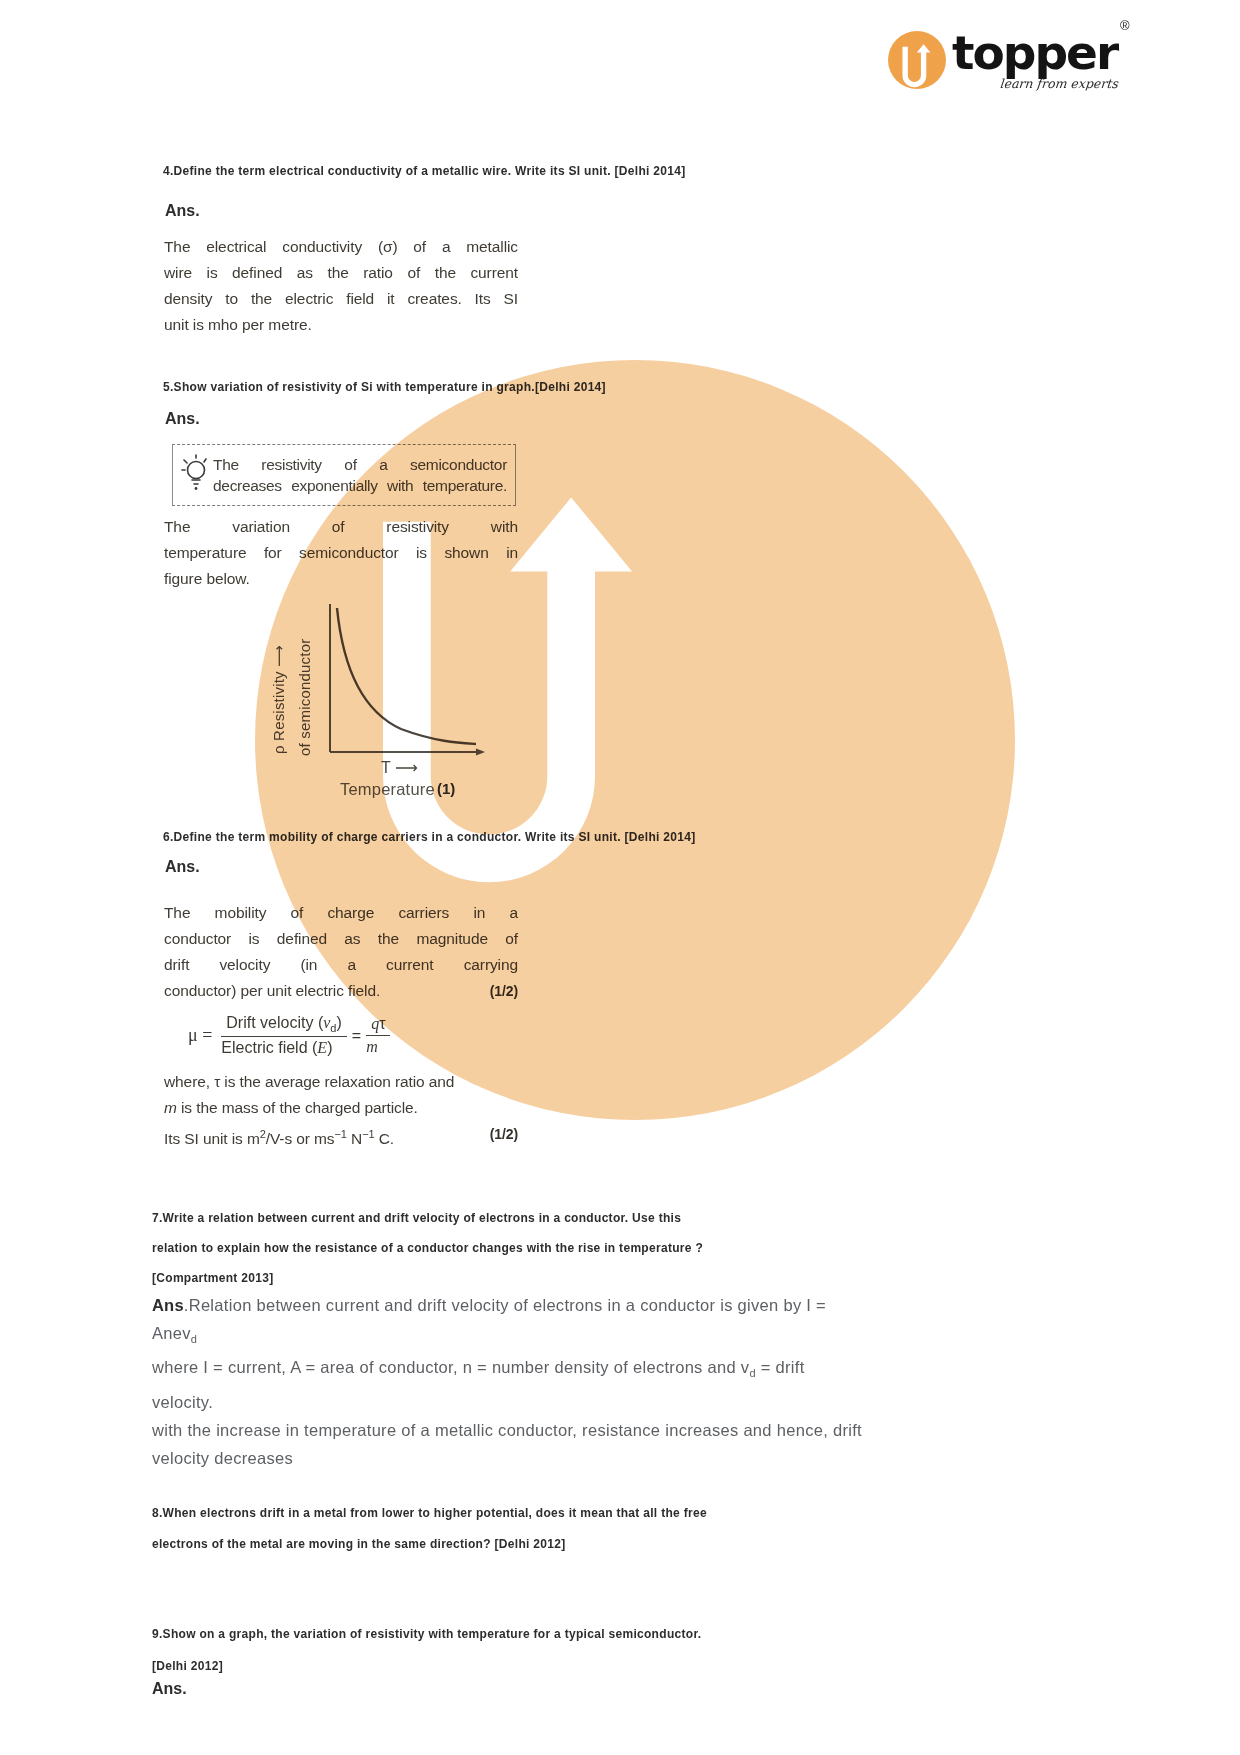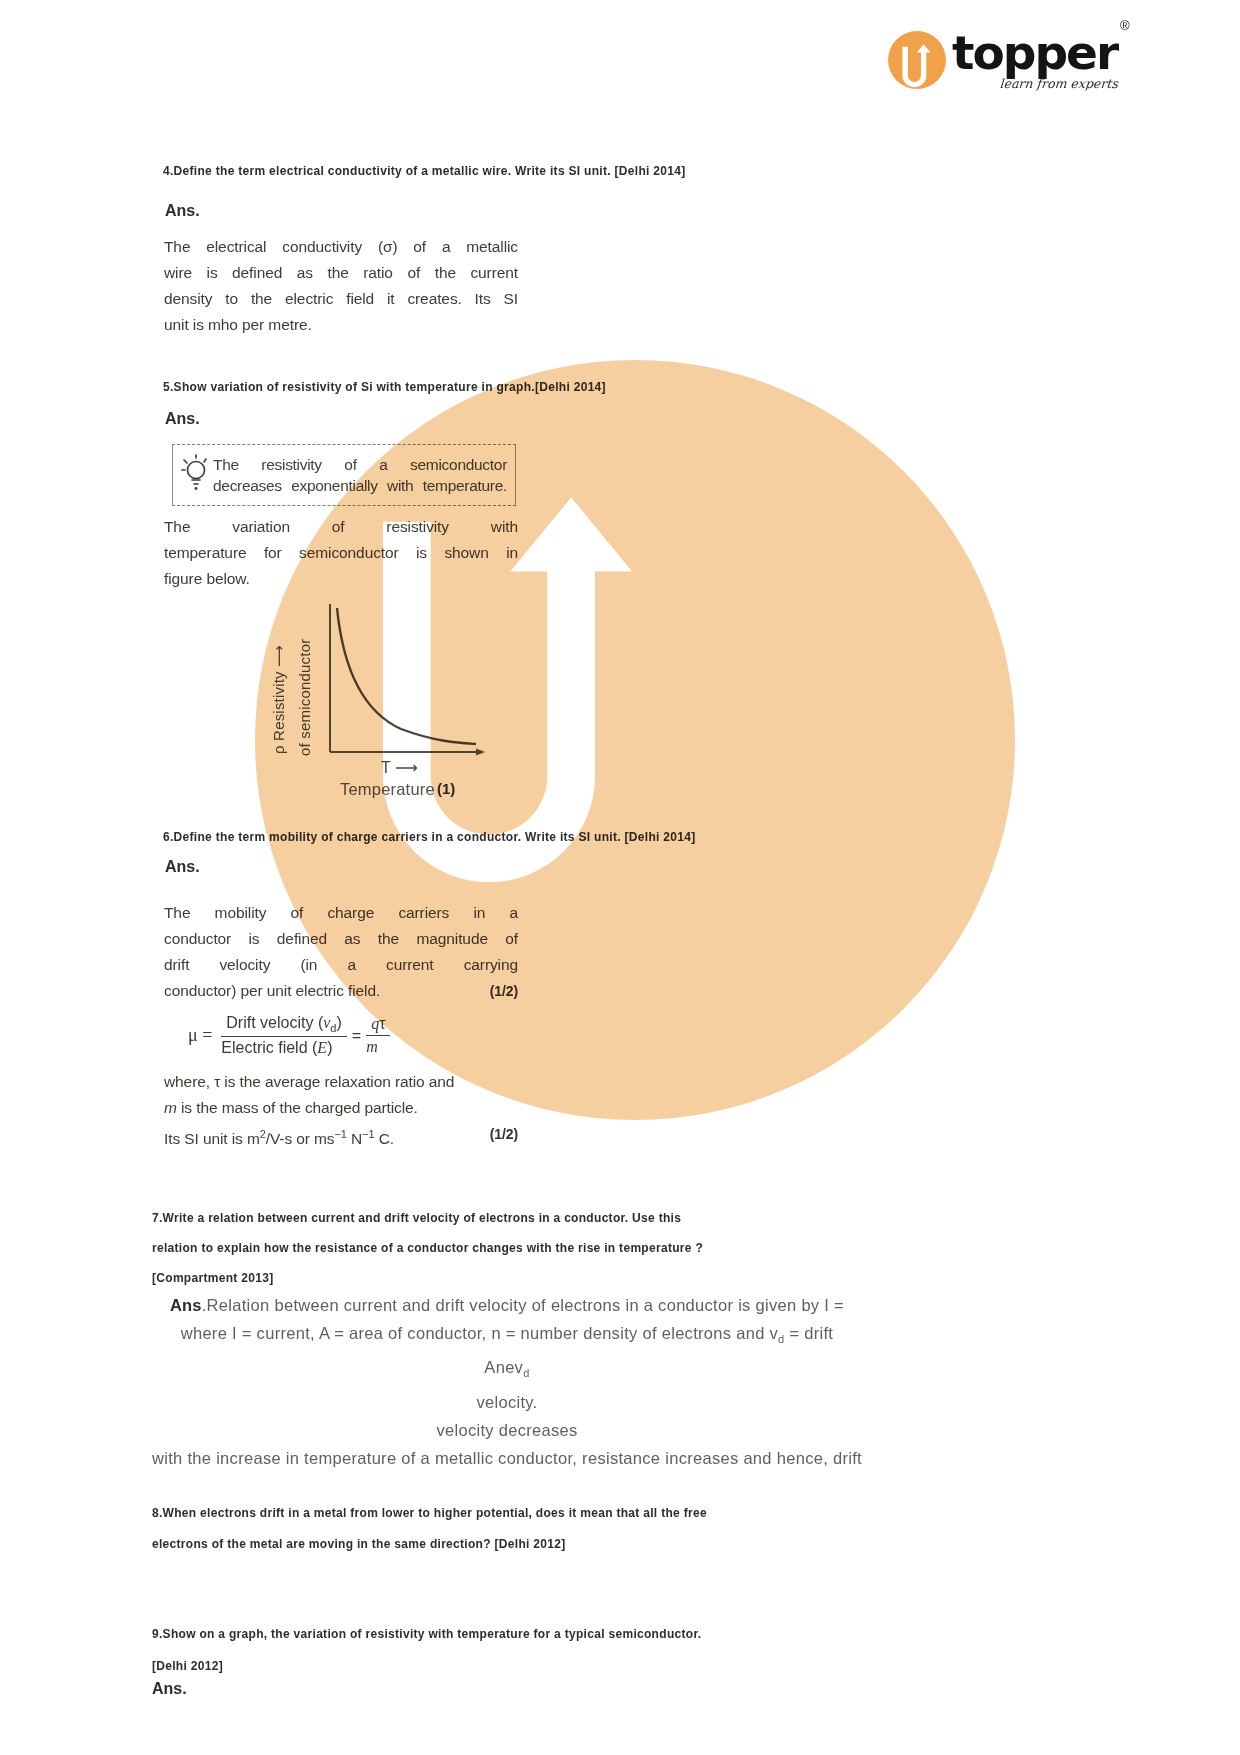--- a/index.html
+++ b/index.html
@@ -14,21 +14,21 @@
   .logo-icon{width:58px;height:58px;margin-top:4px;}
   .logo-word{font-family:"DejaVu Sans",sans-serif;font-weight:bold;font-size:47px;
     letter-spacing:-2px;color:#141414;line-height:58px;margin-left:6px;}
   .logo-reg{font-size:13px;color:#1a1a1a;vertical-align:top;position:relative;top:-6px;left:3px;}
   .logo-tagline{font-family:"DejaVu Serif",serif;font-style:italic;font-size:12.5px;
     color:#2b2b2b;text-align:right;margin-top:-6px;padding-right:8px;transform:skewX(-8deg);}
   
   .abs{position:absolute;}
   .q{font-size:12px;font-weight:bold;letter-spacing:.3px;color:#2d2d2d;white-space:nowrap;}
   .anslabel{font-size:16px;font-weight:bold;color:#2d2d2d;}
-  .grayans{font-size:16.5px;line-height:28px;color:#5c5f63;letter-spacing:.3px;white-space:nowrap;text-align:center;}
+  .grayans{font-size:16.5px;line-height:28px;color:#5c5f63;letter-spacing:.3px;white-space:nowrap;}
   .grayans b{color:#2d2d2d;font-weight:bold;letter-spacing:.2px;}
   
   .scan{width:354px;font-size:15.5px;line-height:26px;color:#403c35;letter-spacing:-.1px;}
   .scan .jline{text-align:justify;text-align-last:justify;}
   .scan .jlast{text-align:left;}
   .marks{float:right;font-weight:bold;font-size:14px;color:#35312b;}
   
   .tipbox{position:absolute;left:172px;top:444px;width:344px;height:62px;
     border-left:1px solid #8d8d8d;border-right:1px solid #8d8d8d;
     border-top:1px dashed #7c7c7c;border-bottom:1px dashed #7c7c7c;
@@ -156,25 +156,25 @@
     <div class="jlast"><span class="marks">(1/2)</span><span>Its SI unit is m<sup>2</sup>/V-s or ms<sup>−1</sup> N<sup>−1</sup> C.</span></div>
   </div>
 
   <div class="abs q" style="left:152px;top:1203px;line-height:30px;">
     <div>7.Write a relation between current and drift velocity of electrons in a conductor. Use this</div>
     <div>relation to explain how the resistance of a conductor changes with the rise in temperature ?</div>
     <div>[Compartment 2013]</div>
   </div>
   <div class="abs grayans" style="left:152px;top:1291px;">
     <div><b>Ans</b><span>.Relation between current and drift velocity of electrons in a conductor is given by I =</span></div>
+    <div>Anev<sub>d</sub></div>
     <div>where I = current, A = area of conductor, n = number density of electrons and v<sub>d</sub> = drift</div>
-    <div>Anev<sub>d</sub></div>
     <div>velocity.</div>
+    <div>with the increase in temperature of a metallic conductor, resistance increases and hence, drift</div>
     <div>velocity decreases</div>
-    <div>with the increase in temperature of a metallic conductor, resistance increases and hence, drift</div>
   </div>
 
   <div class="abs q" style="left:152px;top:1498px;line-height:31px;">
     <div>8.When electrons drift in a metal from lower to higher potential, does it mean that all the free</div>
     <div>electrons of the metal are moving in the same direction?  [Delhi 2012]</div>
   </div>
 
   <div class="abs q" style="left:152px;top:1618px;line-height:32px;">
     <div>9.Show on a graph, the variation of resistivity with temperature for a typical semiconductor.</div>
     <div>[Delhi 2012]</div>

